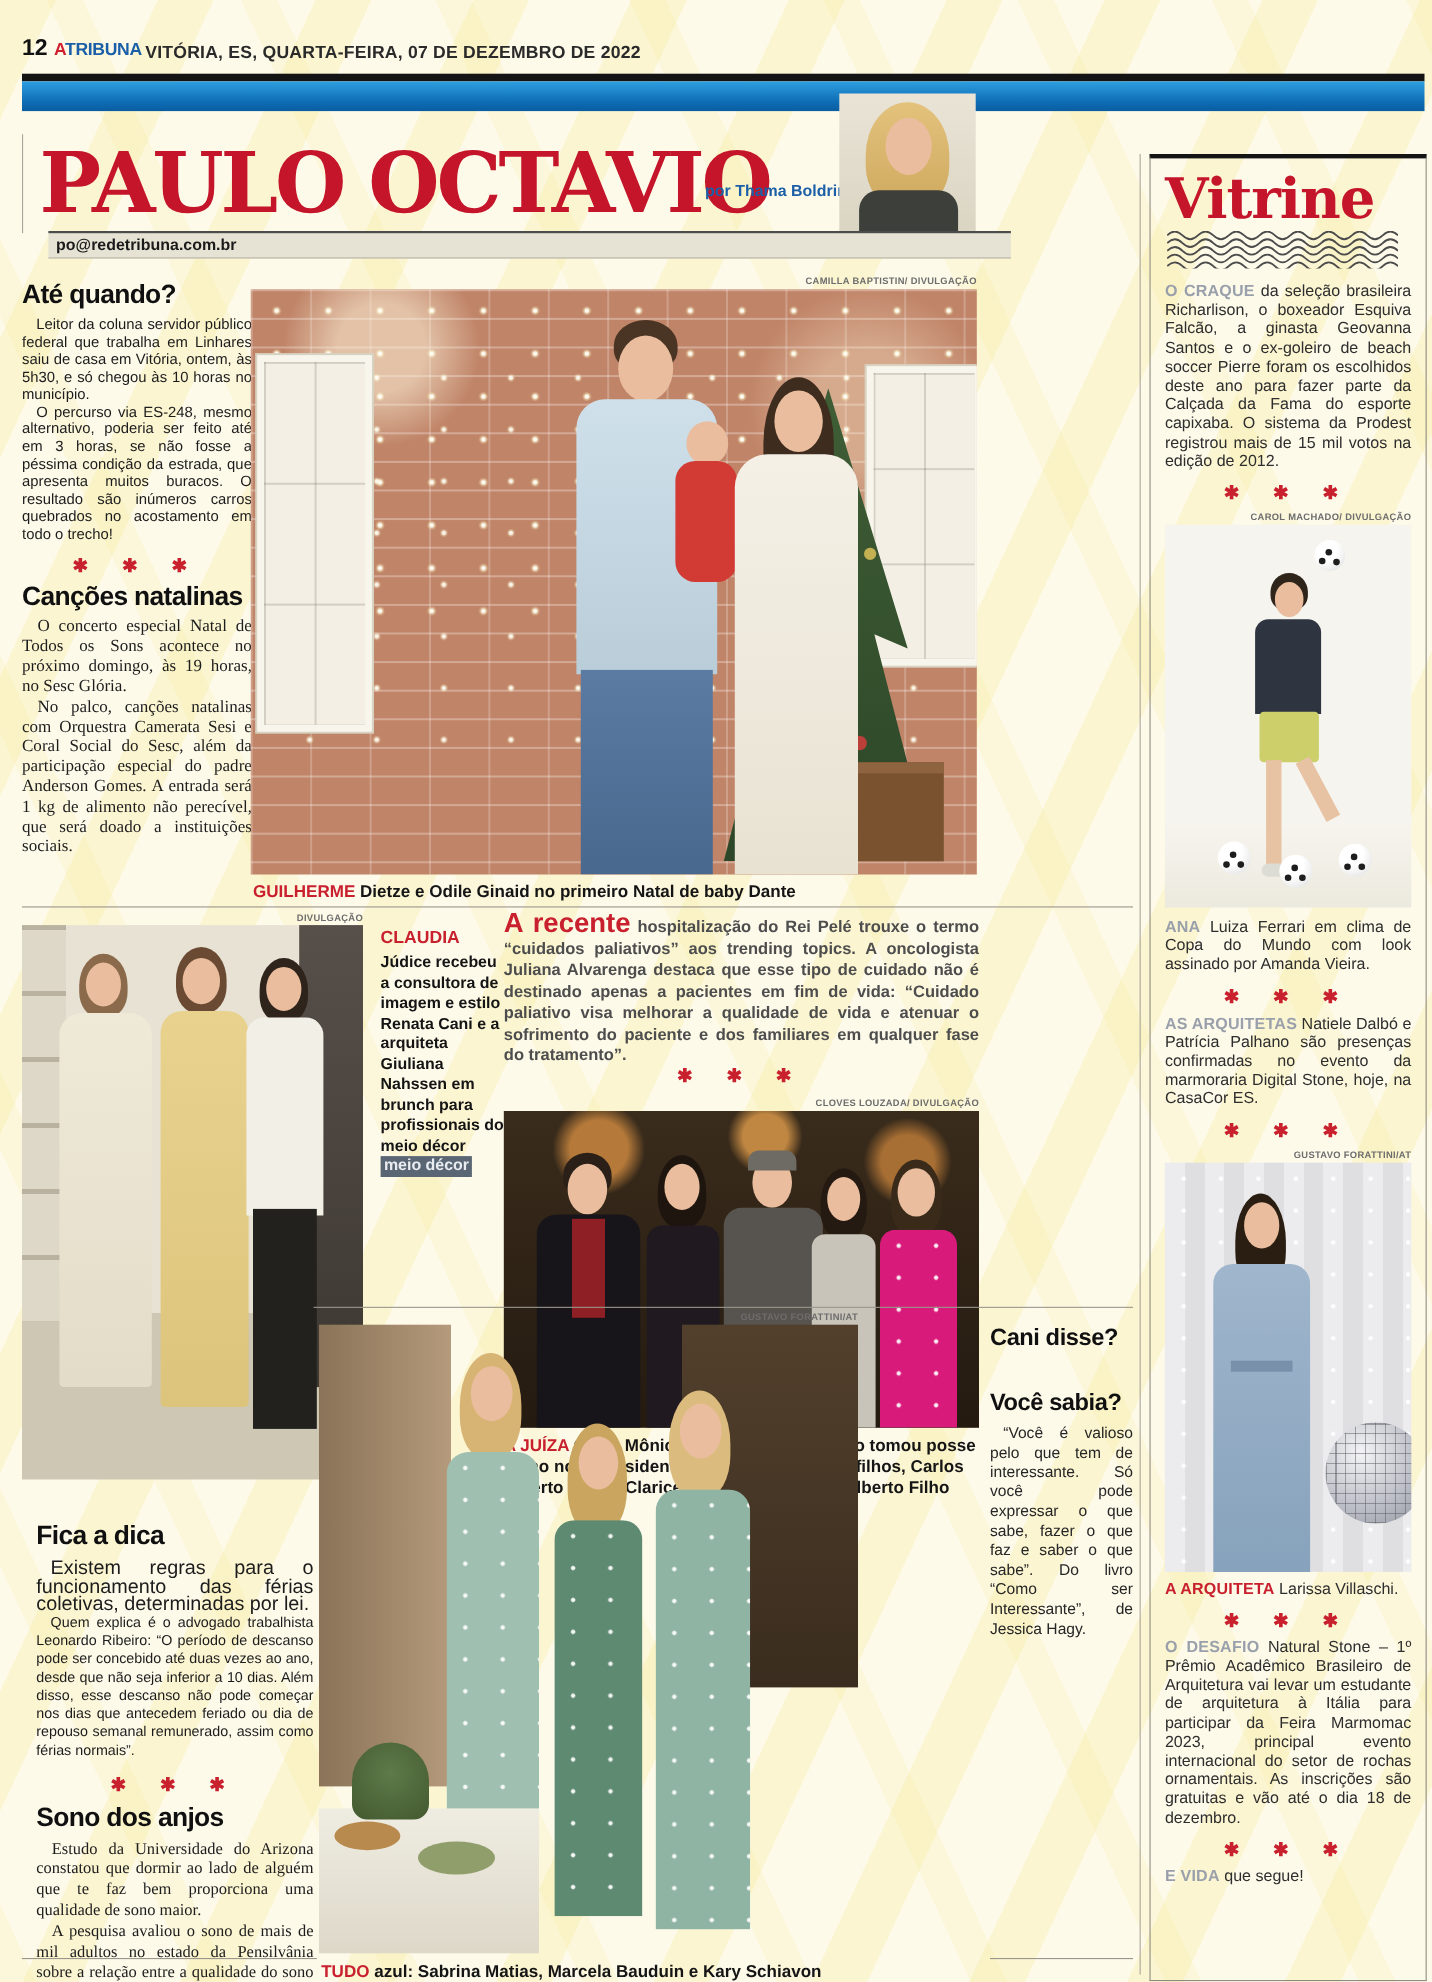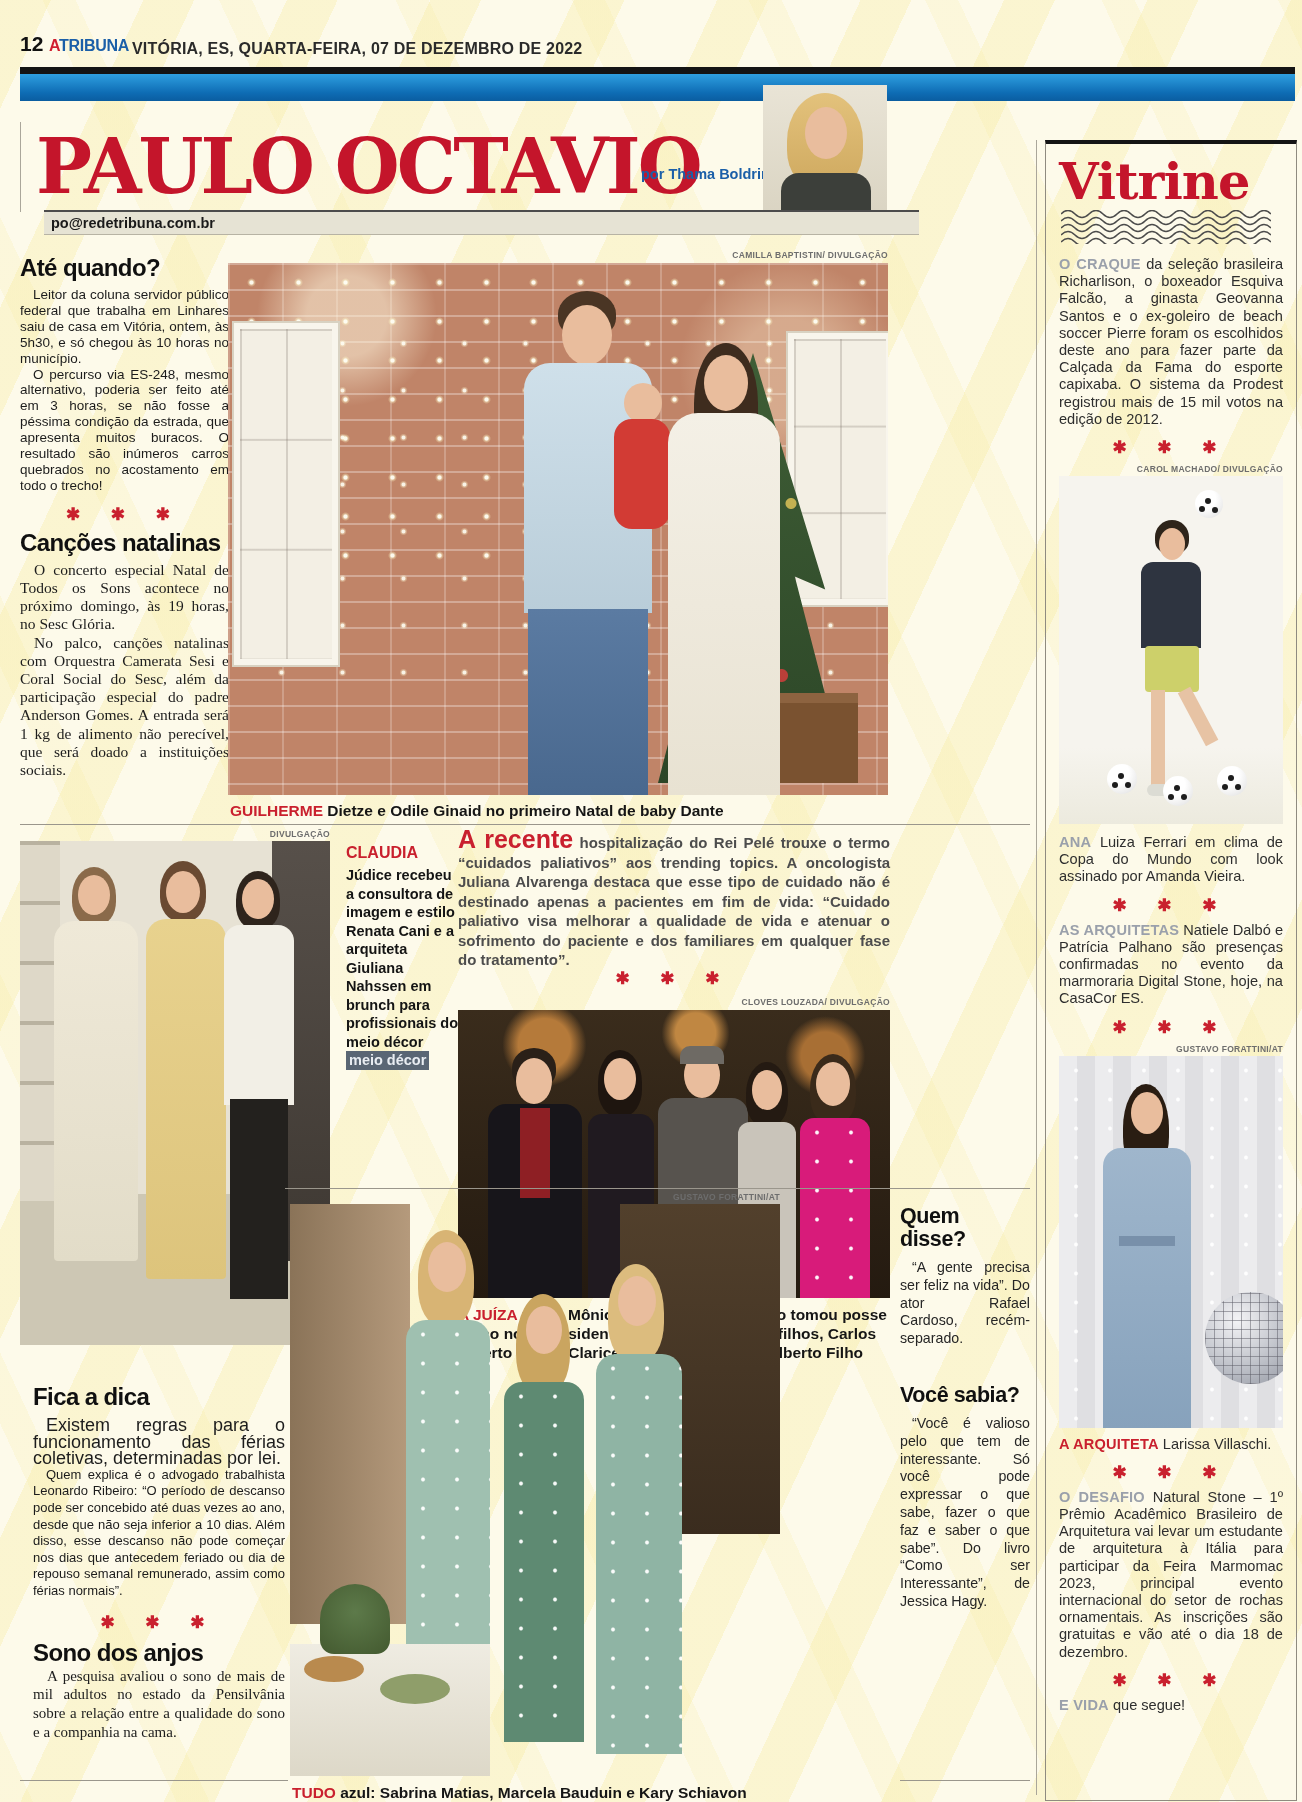--- a/index.html
+++ b/index.html
@@ -202,20 +202,21 @@
 </div>
 
 <div class="abs hline" style="left:285px;top:1188px;width:745px;"></div>
 
 <div class="abs" style="left:33px;top:1383px;width:252px;">
   <h2 class="headline">Fica a dica</h2>
   <p class="sansbody" style="margin-top:6px;font-size:18px;line-height:16.6px;text-indent:13px;">Existem regras para o funcionamento das férias coletivas, determinadas por lei.</p>
   <p class="sansbody" style="font-size:13px;line-height:16.6px;text-indent:13px;">Quem explica é o advogado trabalhista Leonardo Ribeiro: “O período de descanso pode ser concebido até duas vezes ao ano, desde que não seja inferior a 10 dias. Além disso, esse descanso não pode começar nos dias que antecedem feriado ou dia de repouso semanal remunerado, assim como férias normais”.</p>
   <div class="stars" style="margin:12px 0 6px 0;">✱ ✱ ✱</div>
   <h2 class="headline">Sono dos anjos</h2>
+  <p class="serifbody" style="margin-top:5px;font-size:15px;line-height:18.8px;text-indent:14px;">Estudo da Universidade do Arizona constatou que dormir ao lado de alguém que te faz bem proporciona uma qualidade de sono maior.</p>
   <p class="serifbody" style="font-size:15px;line-height:18.8px;text-indent:14px;">A pesquisa avaliou o sono de mais de mil adultos no estado da Pensilvânia sobre a relação entre a qualidade do sono e a companhia na cama.</p>
 </div>
 <div class="abs hline" style="left:20px;top:1780px;width:268px;"></div>
 
 <div class="abs credit" style="left:290px;top:1192px;width:490px;text-align:right;">GUSTAVO FORATTINI/AT</div>
 <figure class="abs" style="left:290px;top:1204px;width:490px;height:572px;background:linear-gradient(180deg,#c3a98d 0 55%,#a8base 0),linear-gradient(180deg,#c3a98d 0 55%,#a08a72 100%);">
   <div class="abs" style="left:0;top:0;width:120px;height:420px;background:linear-gradient(90deg,#8a7358,#b59a7c);"></div>
   <div class="abs" style="left:330px;top:0;width:160px;height:330px;background:linear-gradient(180deg,#52402c,#3a2c1e);"></div>
 
   <div class="abs hair" style="left:128px;top:26px;width:56px;height:96px;background:#d8b474;"></div>
@@ -231,22 +232,21 @@
   <div class="abs" style="left:0;top:440px;width:200px;height:132px;background:linear-gradient(180deg,#efece2,#ddd8c8);"></div>
   <div class="abs" style="left:14px;top:452px;width:60px;height:26px;background:#b98a4e;border-radius:50%;"></div>
   <div class="abs" style="left:90px;top:470px;width:70px;height:30px;background:#8f9e6a;border-radius:50%;"></div>
   <div class="abs" style="left:30px;top:380px;width:70px;height:70px;background:radial-gradient(circle at 50% 40%,#5d7a4a,#43592f);border-radius:50% 50% 20% 20%;"></div>
 </figure>
 <div class="abs caption" style="left:292px;top:1783px;width:490px;">
   <span class="lead-red">TUDO</span><span> azul: Sabrina Matias, Marcela Bauduin e Kary Schiavon</span>
 </div>
 
 <div class="abs" style="left:900px;top:1205px;width:130px;">
-  <h2 class="quem-h">Quem disse?</h2>
-  <p class="quem-p" style="margin-top:8px;text-indent:12px;">“A gente precisa ser feliz na vida”. Do ator Rafael Cardoso, recém-separado.</p>
+  <h2 class="quem-h">Cani disse?</h2>
   <h2 class="quem-h" style="margin-top:36px;">Você sabia?</h2>
   <p class="quem-p" style="margin-top:8px;text-indent:12px;">“Você é valioso pelo que tem de interessante. Só você pode expressar o que sabe, fazer o que faz e saber o que sabe”. Do livro “Como ser Interessante”, de Jessica Hagy.</p>
 </div>
 <div class="abs hline" style="left:900px;top:1780px;width:130px;"></div>
 
 <div class="abs vline" style="left:1036px;top:140px;height:1655px;"></div>
 
 <section class="abs vitrine" style="left:1045px;top:140px;width:224px;height:1646px;">
   <h2 class="vitrine-title">Vitrine</h2>
   <svg width="210" height="34" viewBox="0 0 210 34" style="margin:2px 0 8px 2px;">

